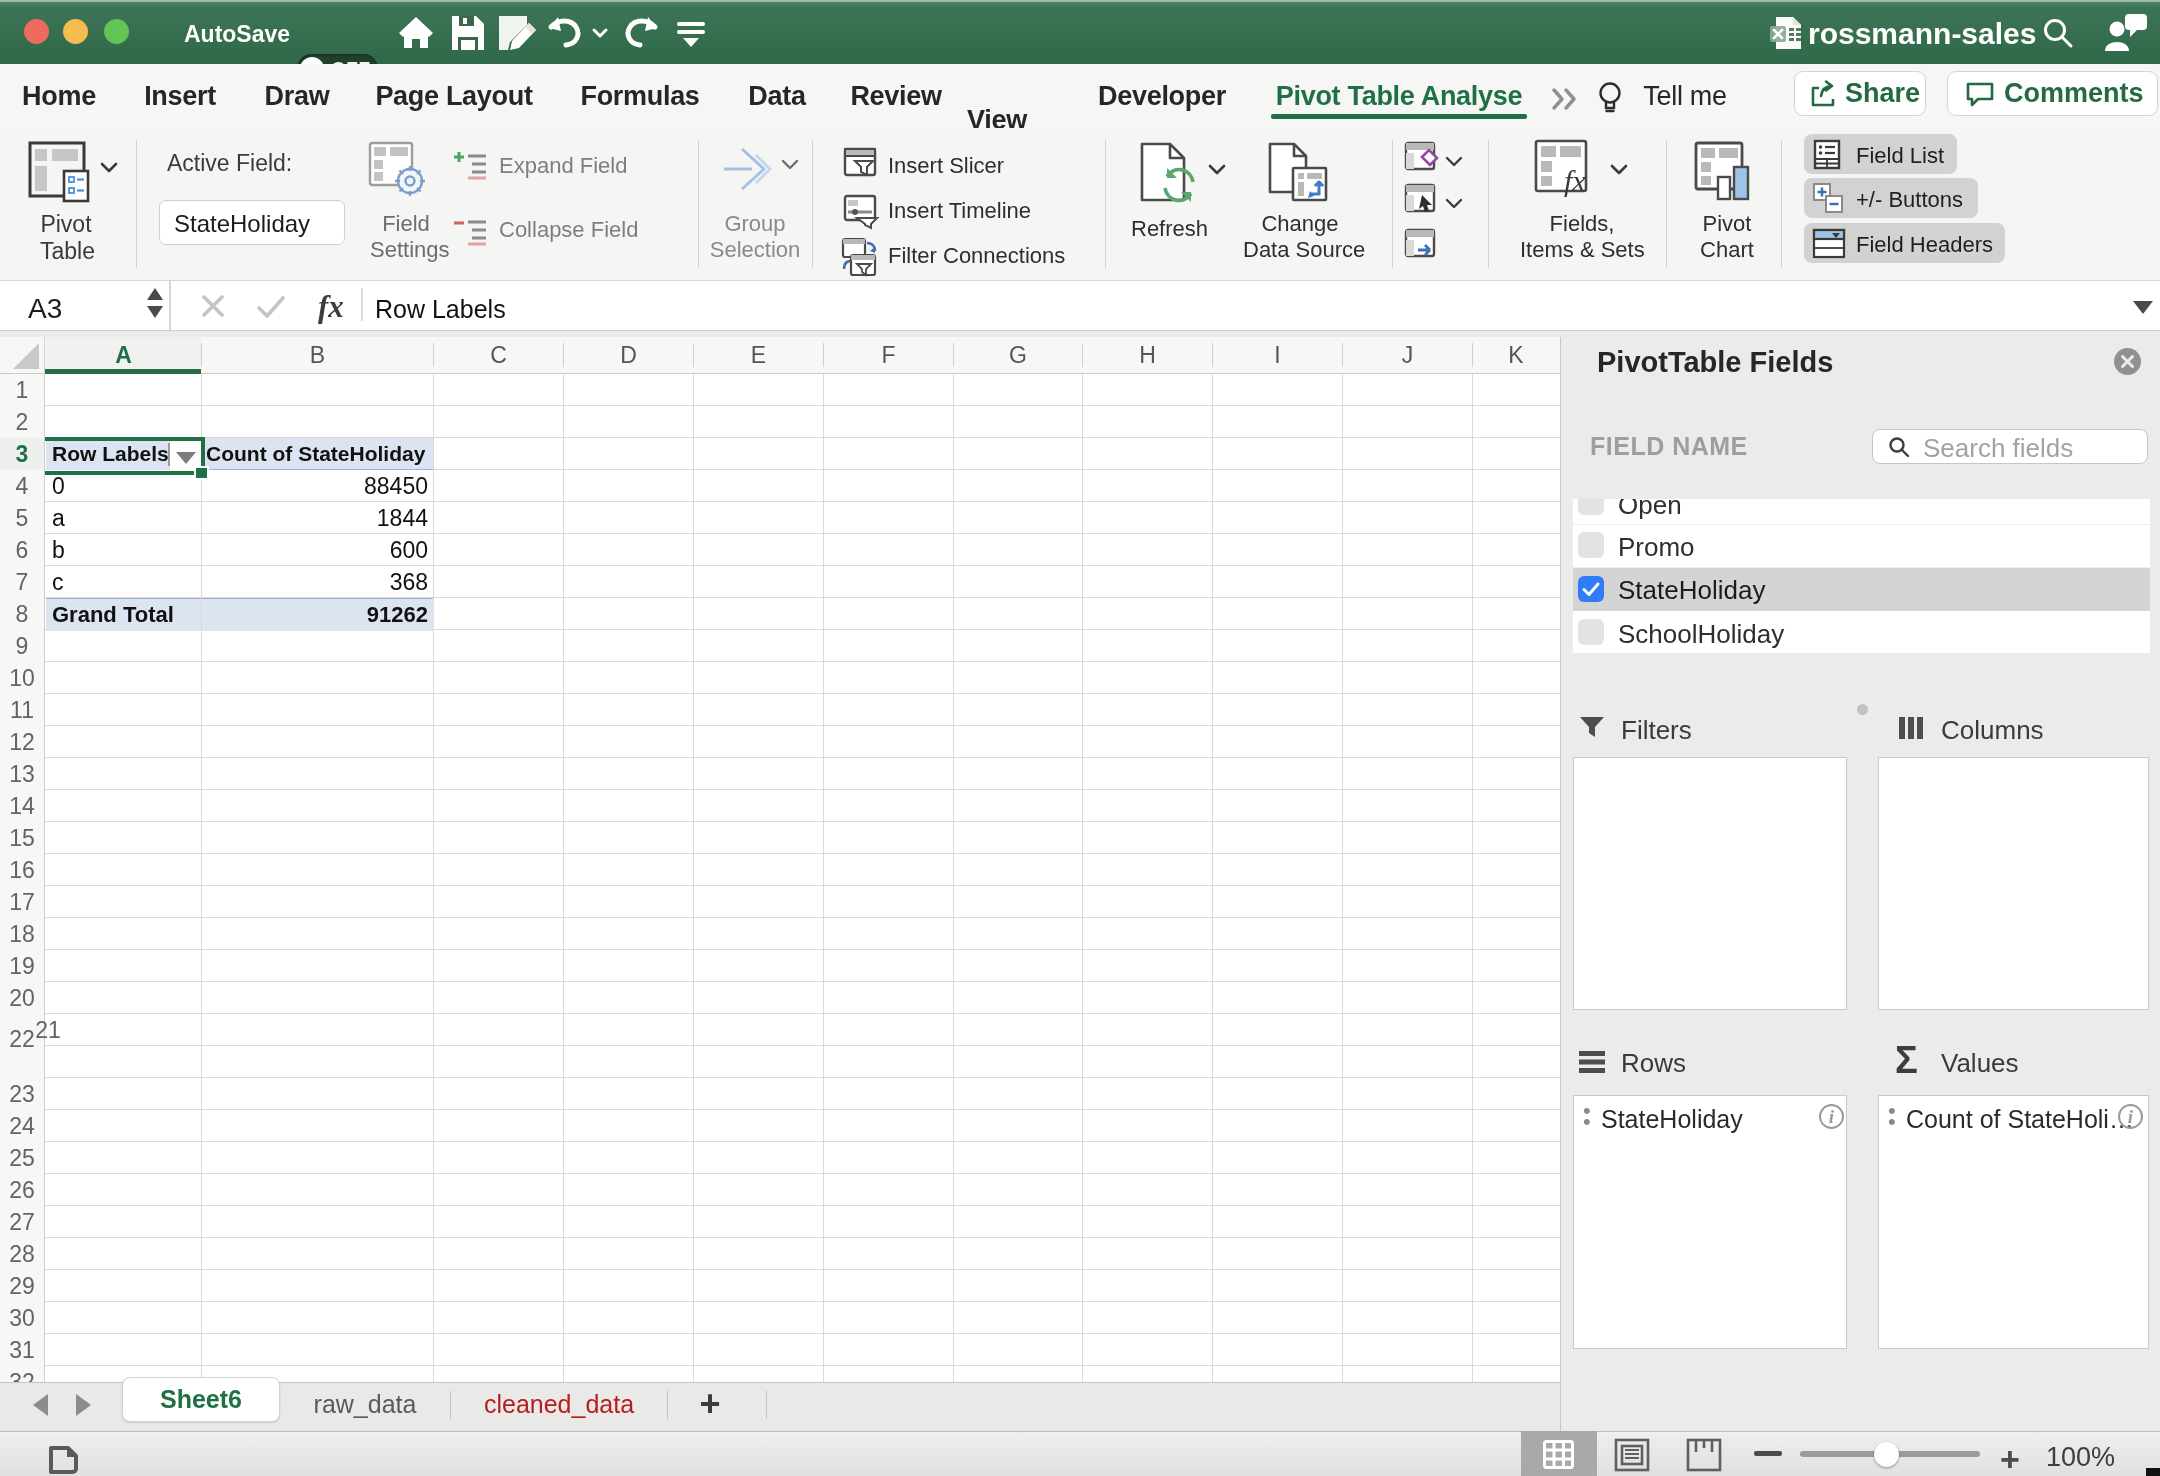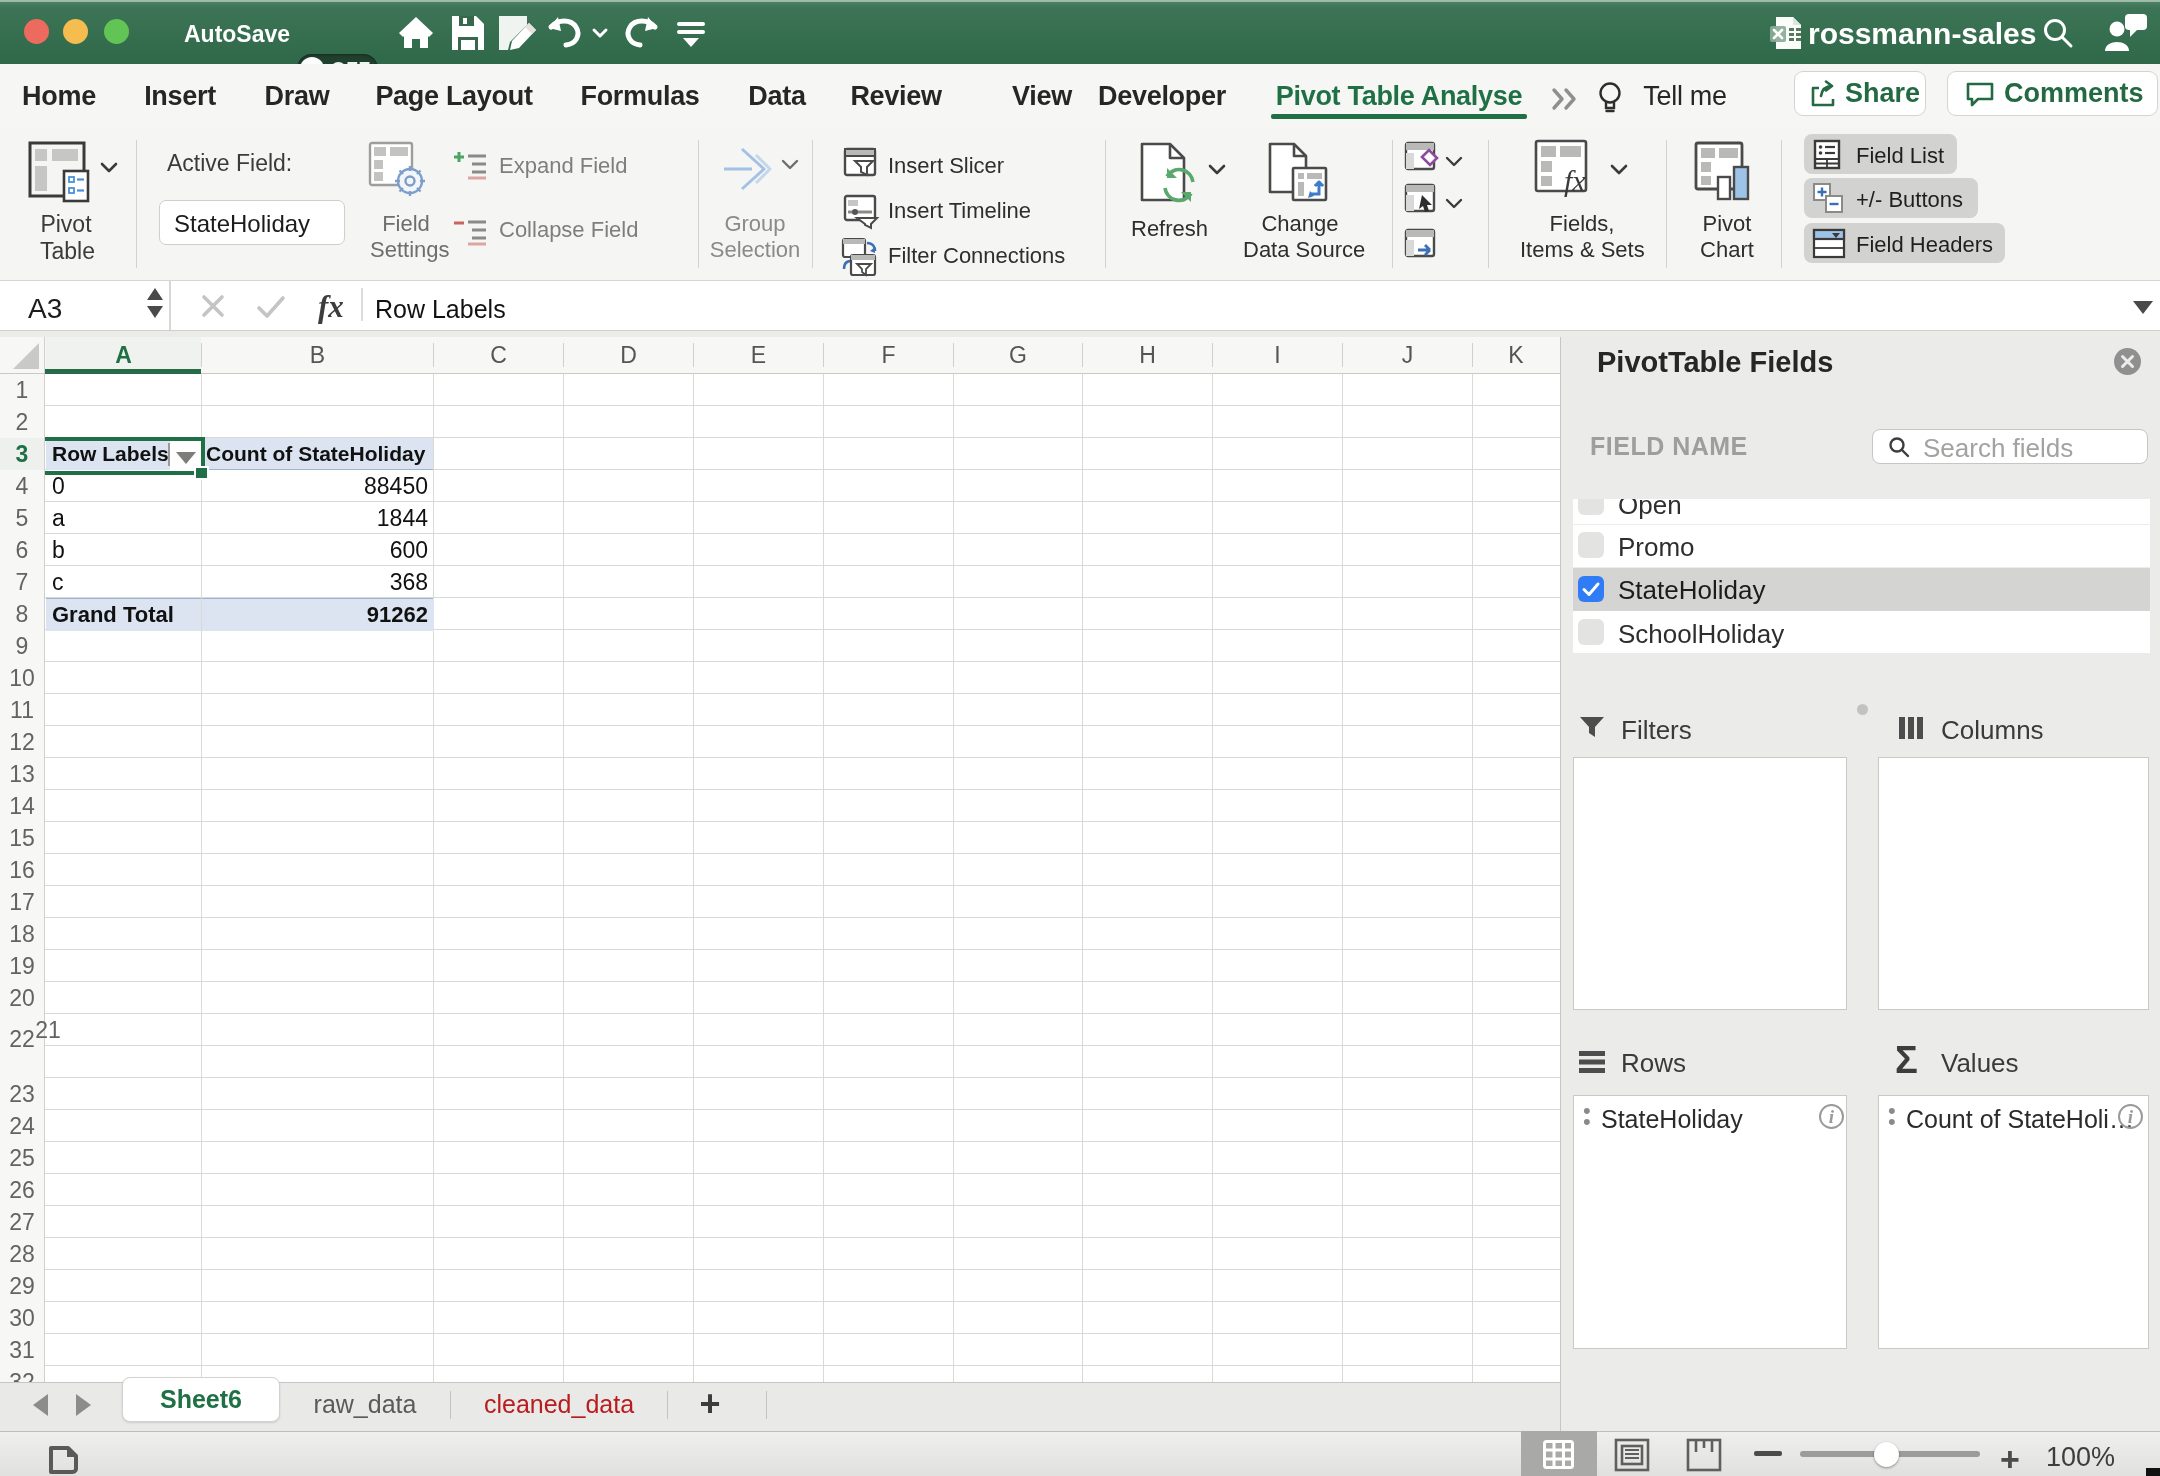--- a/index.html
+++ b/index.html
@@ -122,21 +122,21 @@
   </svg>
 </div>
 <div id="tabbar" class="abs">
   <div class="rtab abs" style="left:22px;width:74px;">Home</div>
   <div class="rtab abs" style="left:145px;width:70px;">Insert</div>
   <div class="rtab abs" style="left:265px;width:64px;">Draw</div>
   <div class="rtab abs" style="left:376px;width:156px;">Page Layout</div>
   <div class="rtab abs" style="left:582px;width:116px;">Formulas</div>
   <div class="rtab abs" style="left:747px;width:60px;">Data</div>
   <div class="rtab abs" style="left:851px;width:90px;">Review</div>
-  <div class="rtab abs" style="left:1011px;width:62px;">View</div>
+  <div class="rtab abs" style="left:966px;width:62px;margin-top:24px;">View</div>
   <div class="rtab abs" style="left:1098px;width:128px;">Developer</div>
   <div class="rtab abs" style="left:1271px;width:256px;color:#1f7145;font-weight:700;">Pivot Table Analyse</div>
   <div class="abs" style="left:1271px;top:50px;width:256px;height:5px;background:#1f7145;border-radius:2px;"></div>
   <svg class="abs" style="left:1549px;top:22px;" width="36" height="26" viewBox="0 0 36 26" fill="none" stroke="#8f8f8f" stroke-width="3.4">
     <path d="M5 4 L13 13 L5 22 M17 4 L25 13 L17 22" stroke-linecap="round" stroke-linejoin="round"></path>
   </svg>
   <svg class="abs" style="left:1592px;top:16px;" width="36" height="38" viewBox="0 0 36 38" fill="none" stroke="#2d2d2d" stroke-width="2.4">
     <circle cx="18" cy="13" r="9.5"></circle>
     <path d="M14 22 L14 28 H22 L22 22"></path>
     <path d="M14.5 31 H21.5" stroke-linecap="round"></path>

